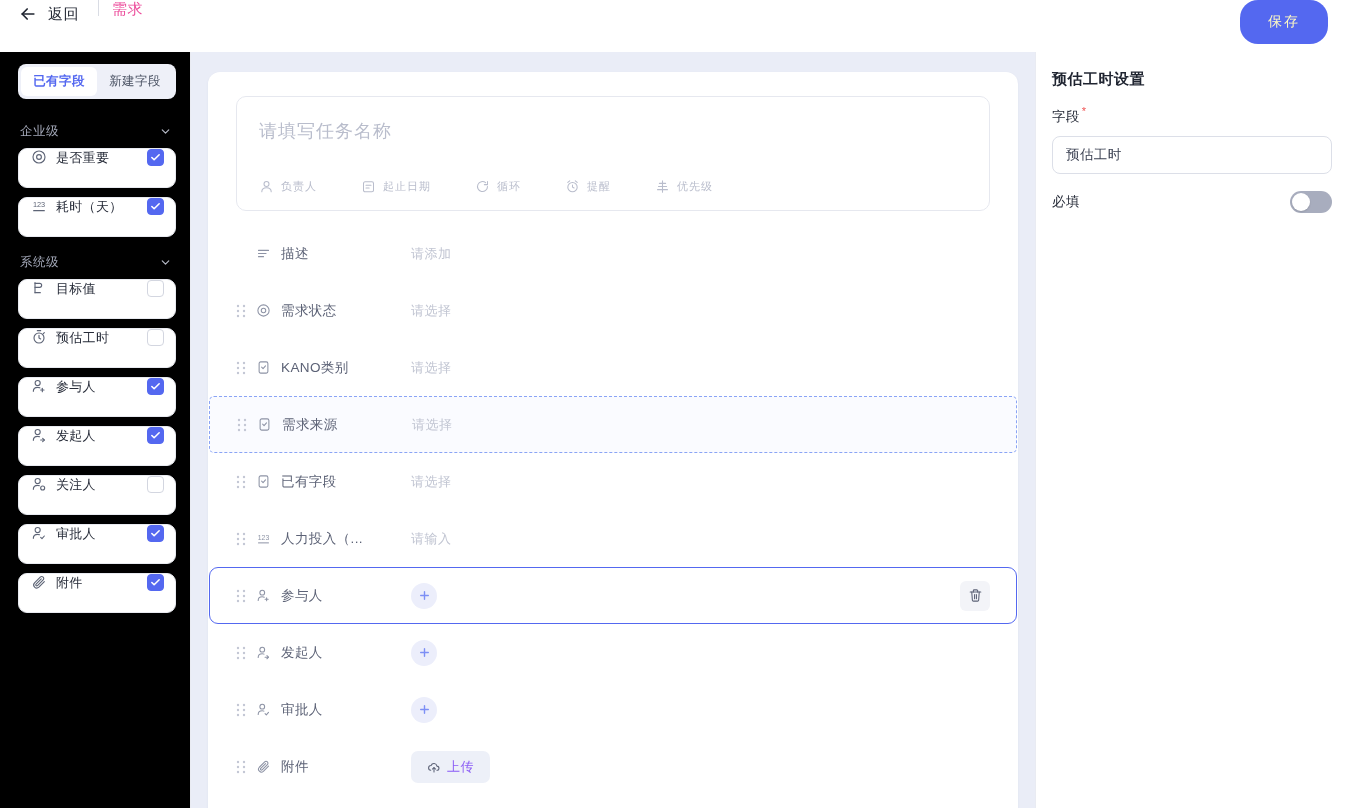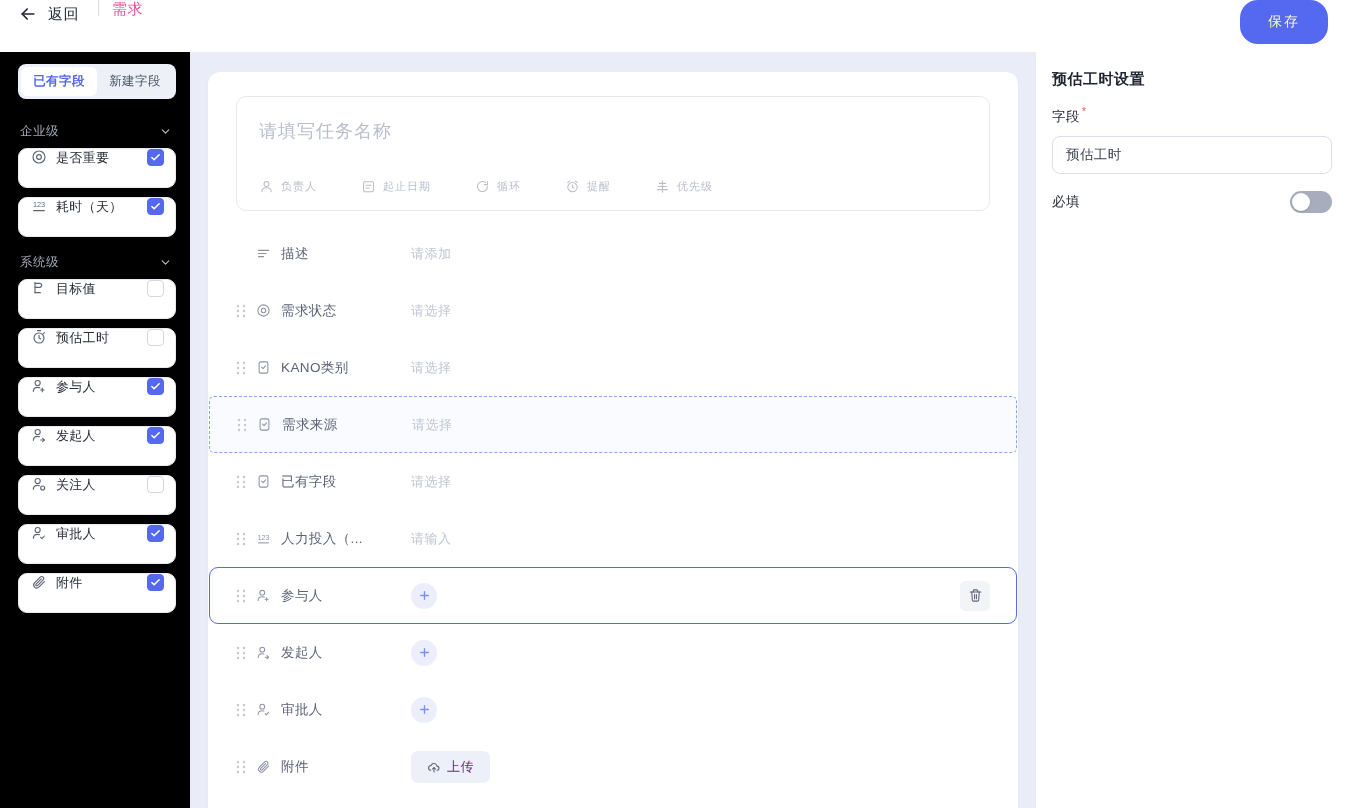--- a/index.html
+++ b/index.html
@@ -148,21 +148,21 @@
     background: #eceefb; border: none; color: #7d8ff5;
     display: flex; align-items: center; justify-content: center; cursor: pointer;
   }
   .addbtn svg { width: 13px; height: 13px; display:block; }
   .uploadbtn {
     display: flex; align-items: center; gap: 6px;
     background: #edf0f8; border: none; border-radius: 7px;
     height: 32px; padding: 0 16px; cursor: pointer; font-family: inherit;
   }
   .uploadbtn svg { width: 14px; height: 14px; color: #5c6276; display:block; }
-  .uploadbtn span { font-size: 13px; color: #701a75; letter-spacing: .5px; }
+  .uploadbtn span { font-size: 13px; color: #8b5cf6; letter-spacing: .5px; }
   .trashbtn {
     margin-left: auto; width: 30px; height: 30px; border-radius: 6px;
     background: #f3f4f8; border: none; display: flex; align-items: center;
     justify-content: center; cursor: pointer;
   }
   .trashbtn svg { width: 15px; height: 15px; color: #5c6276; display:block; }
 
   
   .rightpanel {
     width: 314px; flex: 0 0 314px; background: #ffffff;

